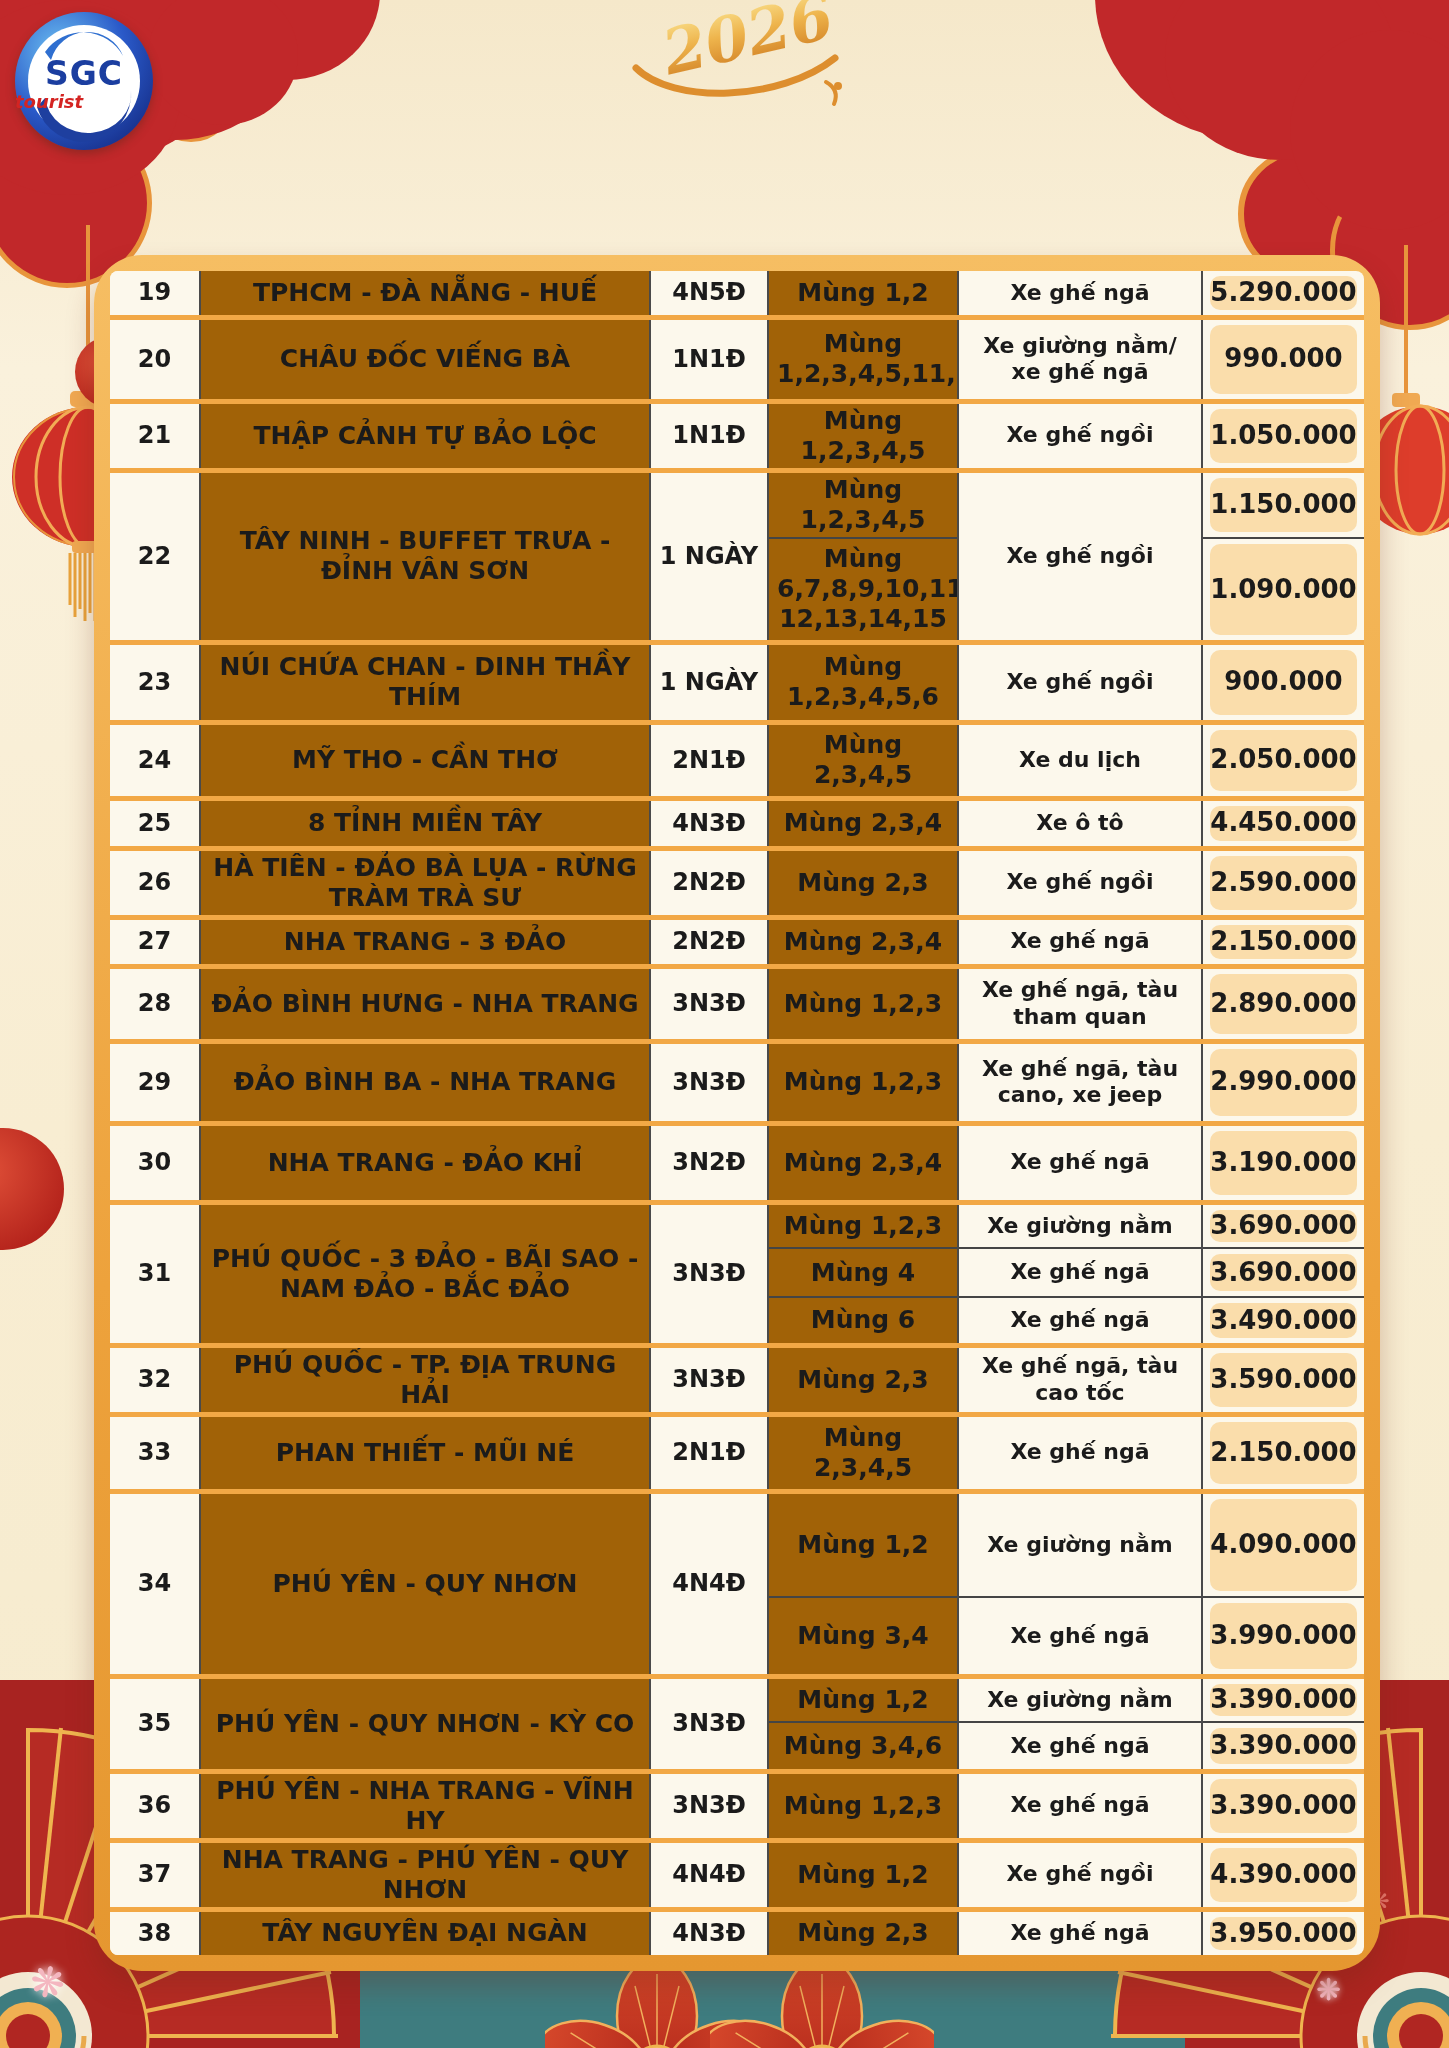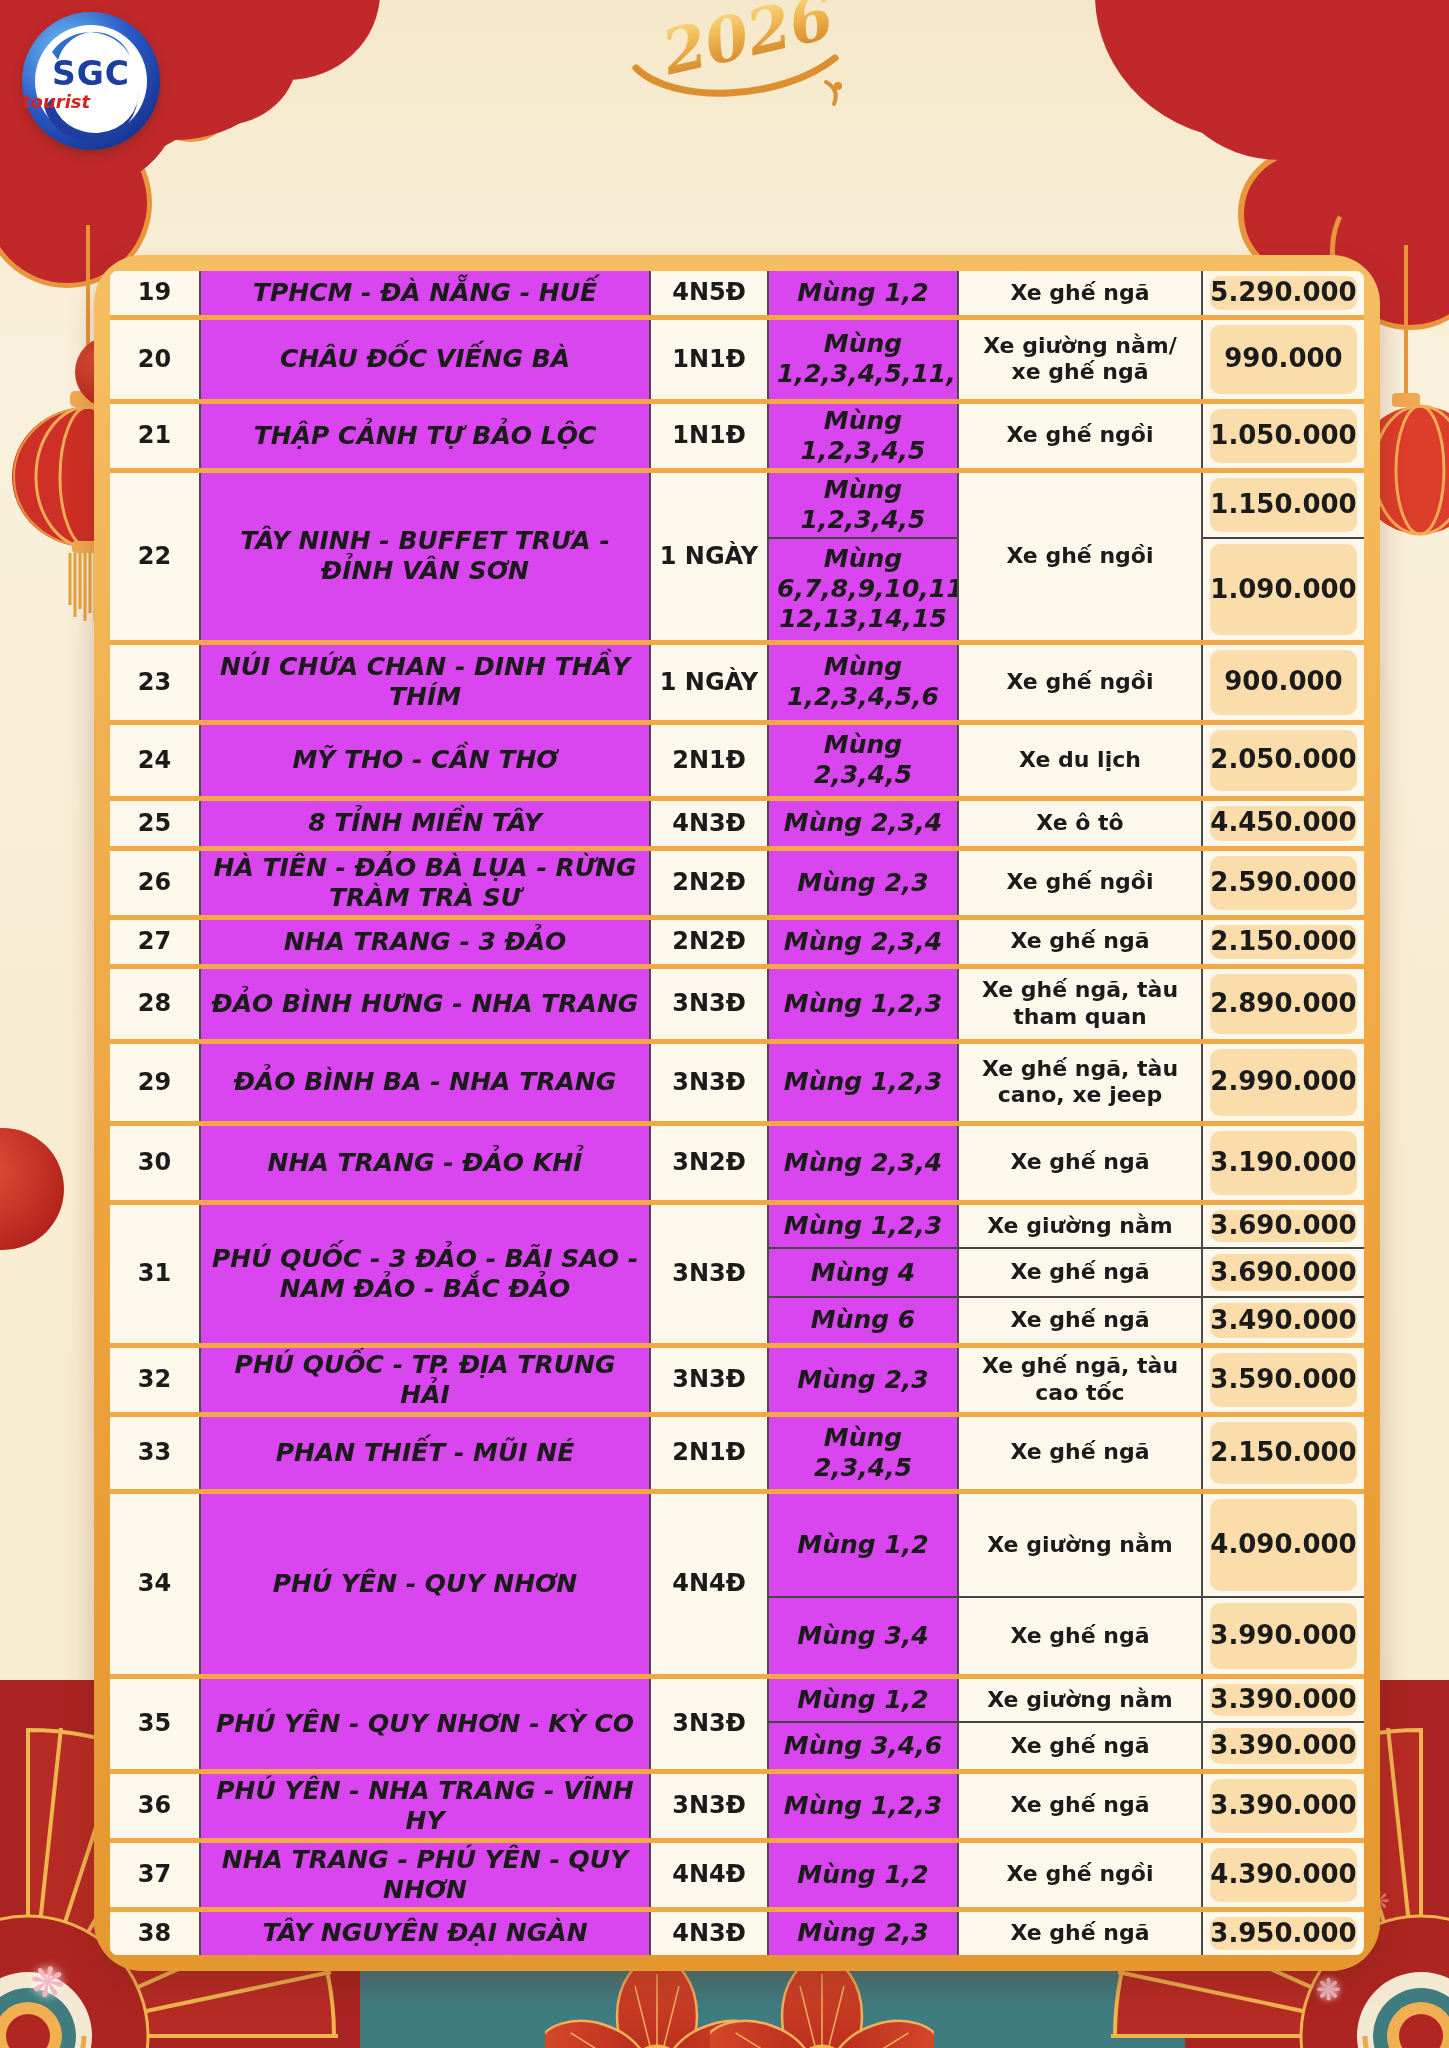--- a/index.html
+++ b/index.html
@@ -16,21 +16,21 @@
     font-family:"DejaVu Serif",serif;font-weight:bold;font-size:80px;letter-spacing:-2px;
     color:#D8322C;-webkit-text-stroke:10px #FFFFFF;paint-order:stroke fill;
     text-shadow:0 10px 16px rgba(150,110,70,0.45);white-space:nowrap;}
   
   .year{position:absolute;z-index:5;left:648px;top:-2px;width:200px;text-align:center;
     font-family:"DejaVu Serif",serif;font-style:italic;font-weight:bold;font-size:62px;
     transform:rotate(-13deg);
     background:linear-gradient(180deg,#FAE08C 5%,#EEB44C 45%,#D07E22 95%);
     -webkit-background-clip:text;background-clip:text;color:transparent;}
   
-  .logo{position:absolute;z-index:7;left:22px;top:12px;width:138px;height:138px;border-radius:50%;
+  .logo{position:absolute;z-index:7;left:15px;top:12px;width:138px;height:138px;border-radius:50%;
     background:radial-gradient(circle at 32% 28%, #6CC0F2 0%, #2A59C8 48%, #0D1C6E 100%);
     box-shadow:0 4px 10px rgba(60,40,20,.35);}
   .logo-inner{position:absolute;inset:13px;border-radius:50%;background:#FFFFFF;}
   .logo svg{position:absolute;inset:0;}
   .logo-sgc{position:absolute;z-index:2;left:0;top:42px;width:100%;text-align:center;
     font-weight:bold;font-size:33px;color:#1B3EA0;letter-spacing:1px;}
   .logo-tourist{position:absolute;z-index:2;left:0;top:79px;width:100%;
     font-style:italic;font-weight:bold;font-size:18px;color:#D42422;}
   
   .tablewrap{position:absolute;z-index:5;left:94px;top:255px;width:1286px;box-sizing:border-box;
@@ -39,21 +39,21 @@
     box-shadow:0 16px 28px rgba(110,40,20,.28);}
   .tableinner{border-radius:8px;overflow:hidden;background:#FCF8EC;}
   table.tour{border-collapse:collapse;width:1254px;table-layout:fixed;}
   table.tour td{vertical-align:middle;text-align:center;font-weight:bold;color:#1B1B1B;
     line-height:1.2;padding:2px 8px;overflow:hidden;}
   tr.main td{border-top:5px solid #F2A845;}
   tr.sub td{border-top:2px solid #454545;}
   tbody tr:first-child td{border-top:none;}
   td.nm,td.du,td.dt,td.vh,td.pr{border-left:2px solid #4A4A4A;}
   .c-cream{background:#FCF8EC;}
-  .c-peach{background:#d946ef;font-style:italic;}
+  .c-peach{background:#a16207;}
   td.no{font-size:24px;}
   td.nm{font-size:25px;padding:2px 16px;}
   td.du{font-size:24px;}
   td.dt{font-size:25px;}
   td.vh{font-size:22px;margin-top:39px;}
   td.pr{position:relative;padding:0;}
   .chip{position:absolute;inset:5px 7px;background:#FADDAB;border-radius:10px;
     display:flex;align-items:center;justify-content:center;font-size:26px;font-weight:bold;}
   
   .band{position:absolute;z-index:1;left:0;top:1900px;width:1449px;height:148px;background:#A82321;}

